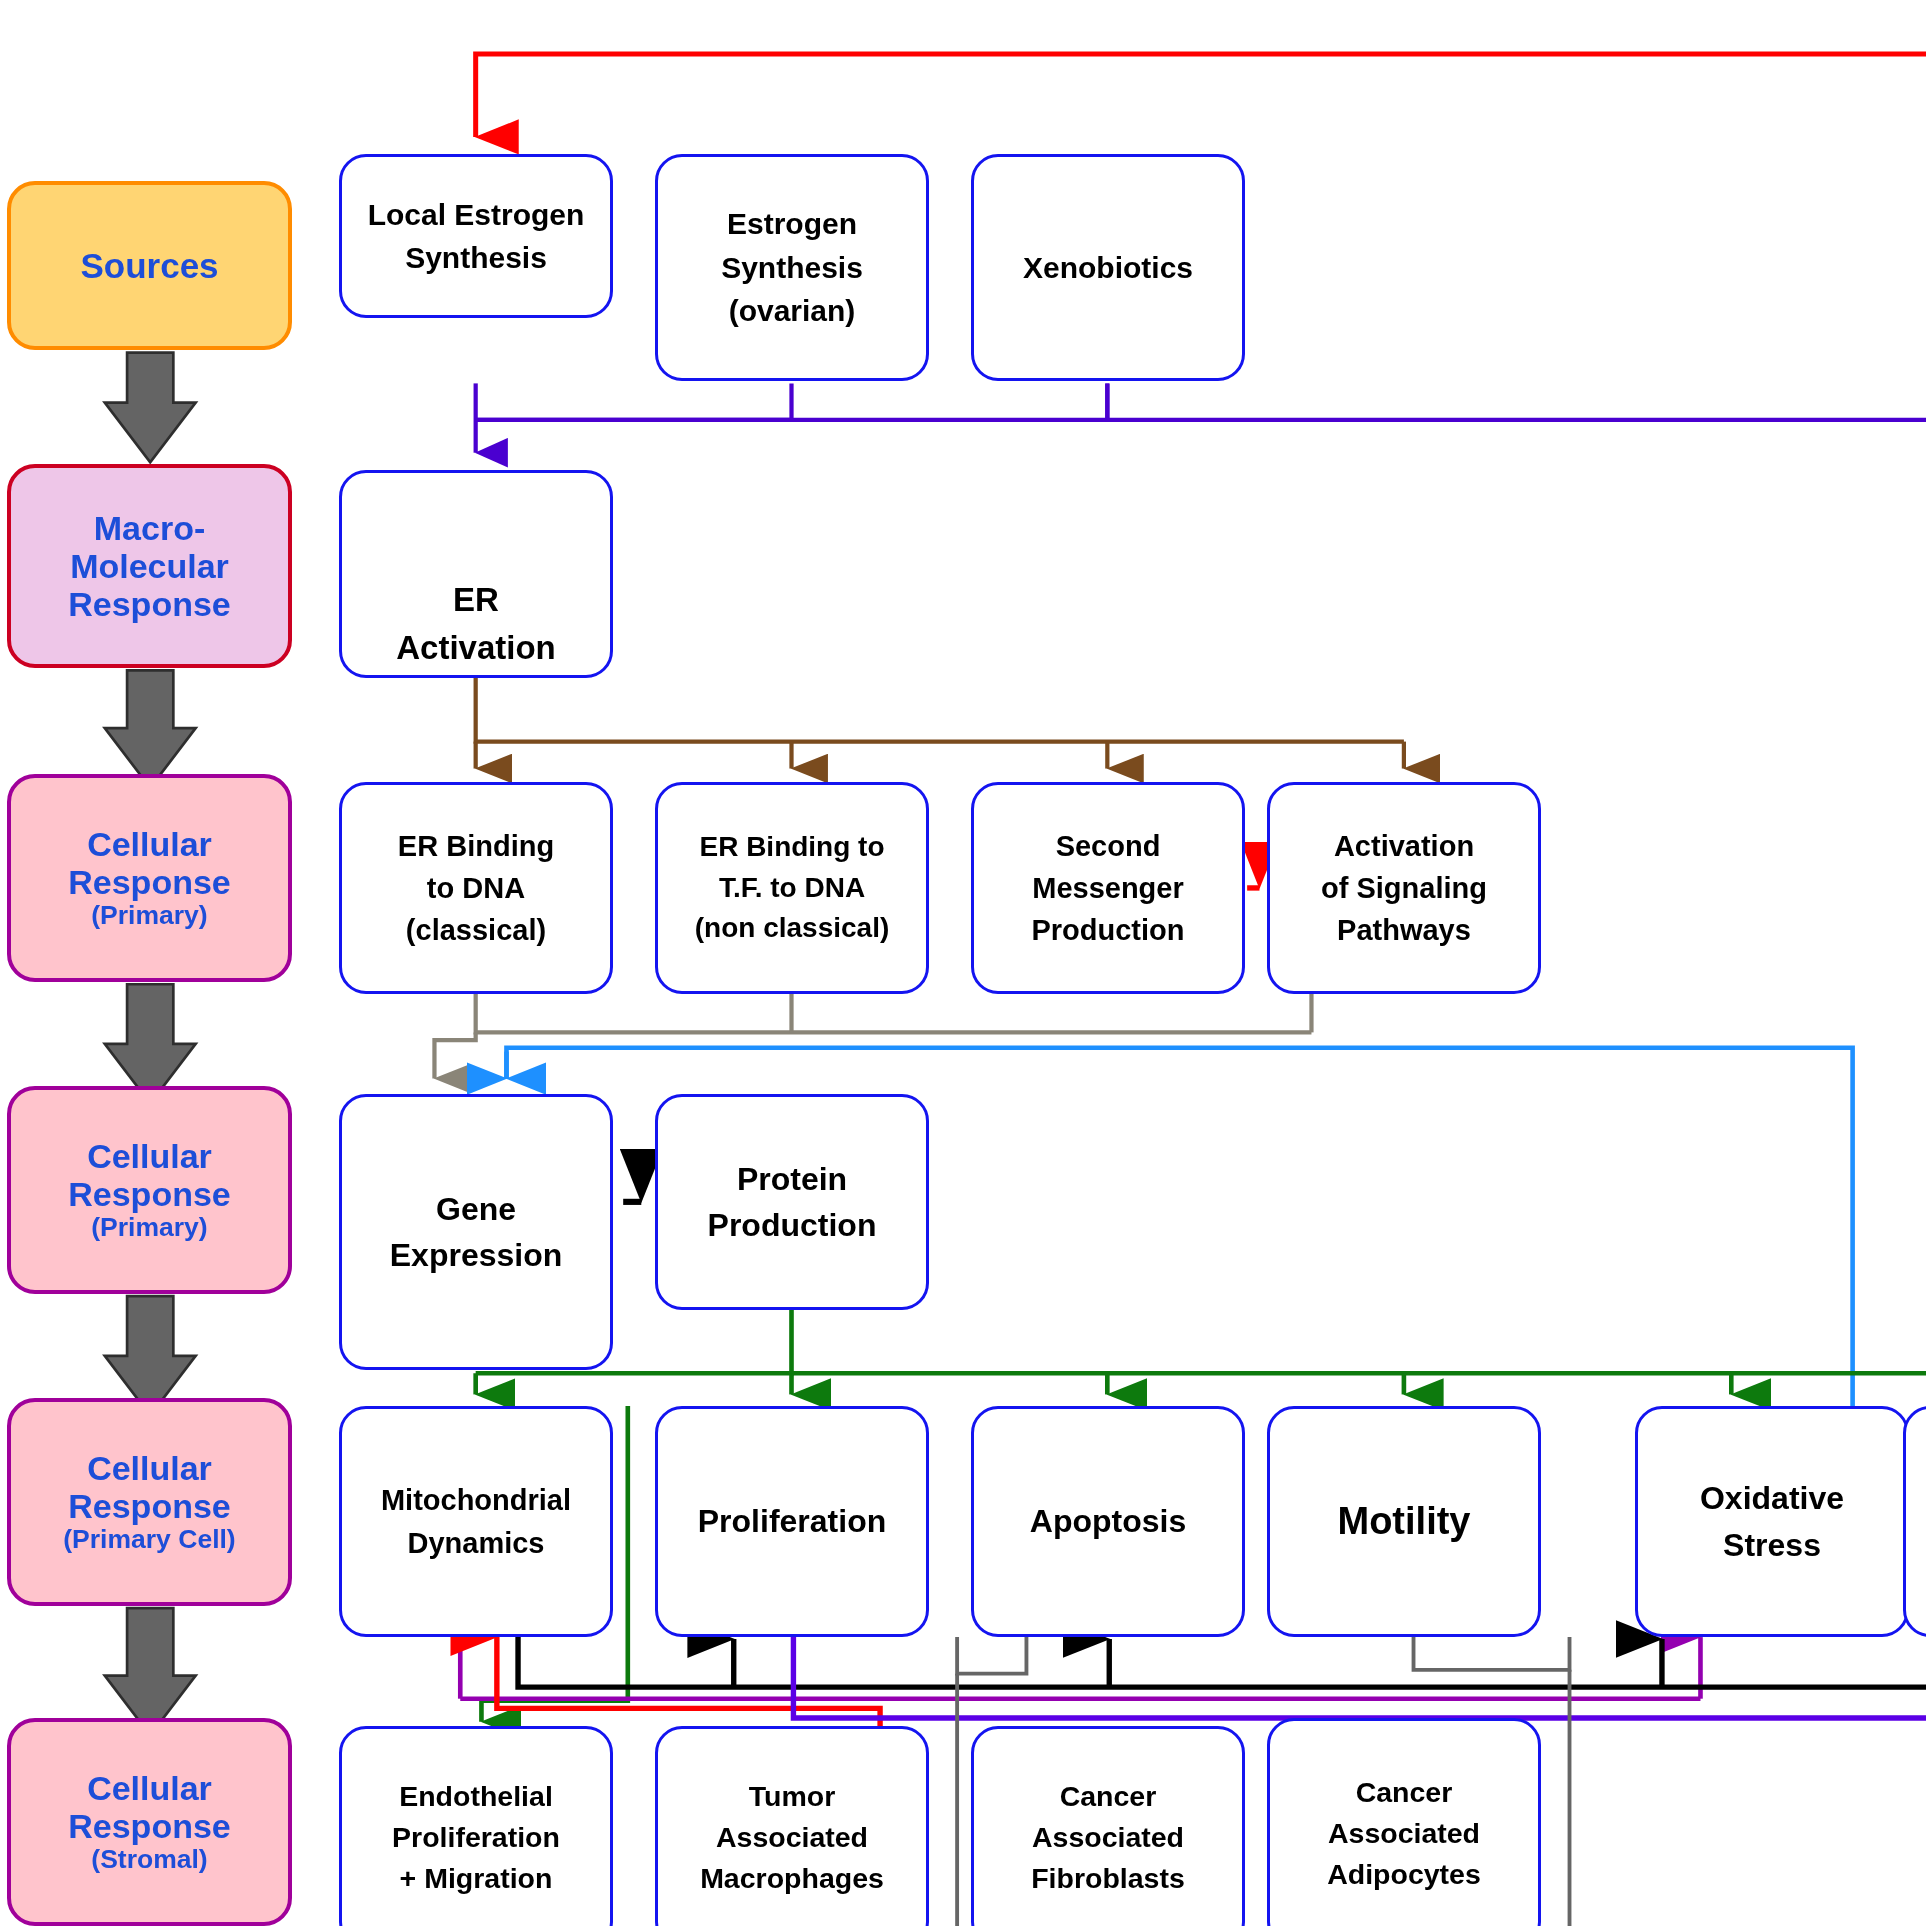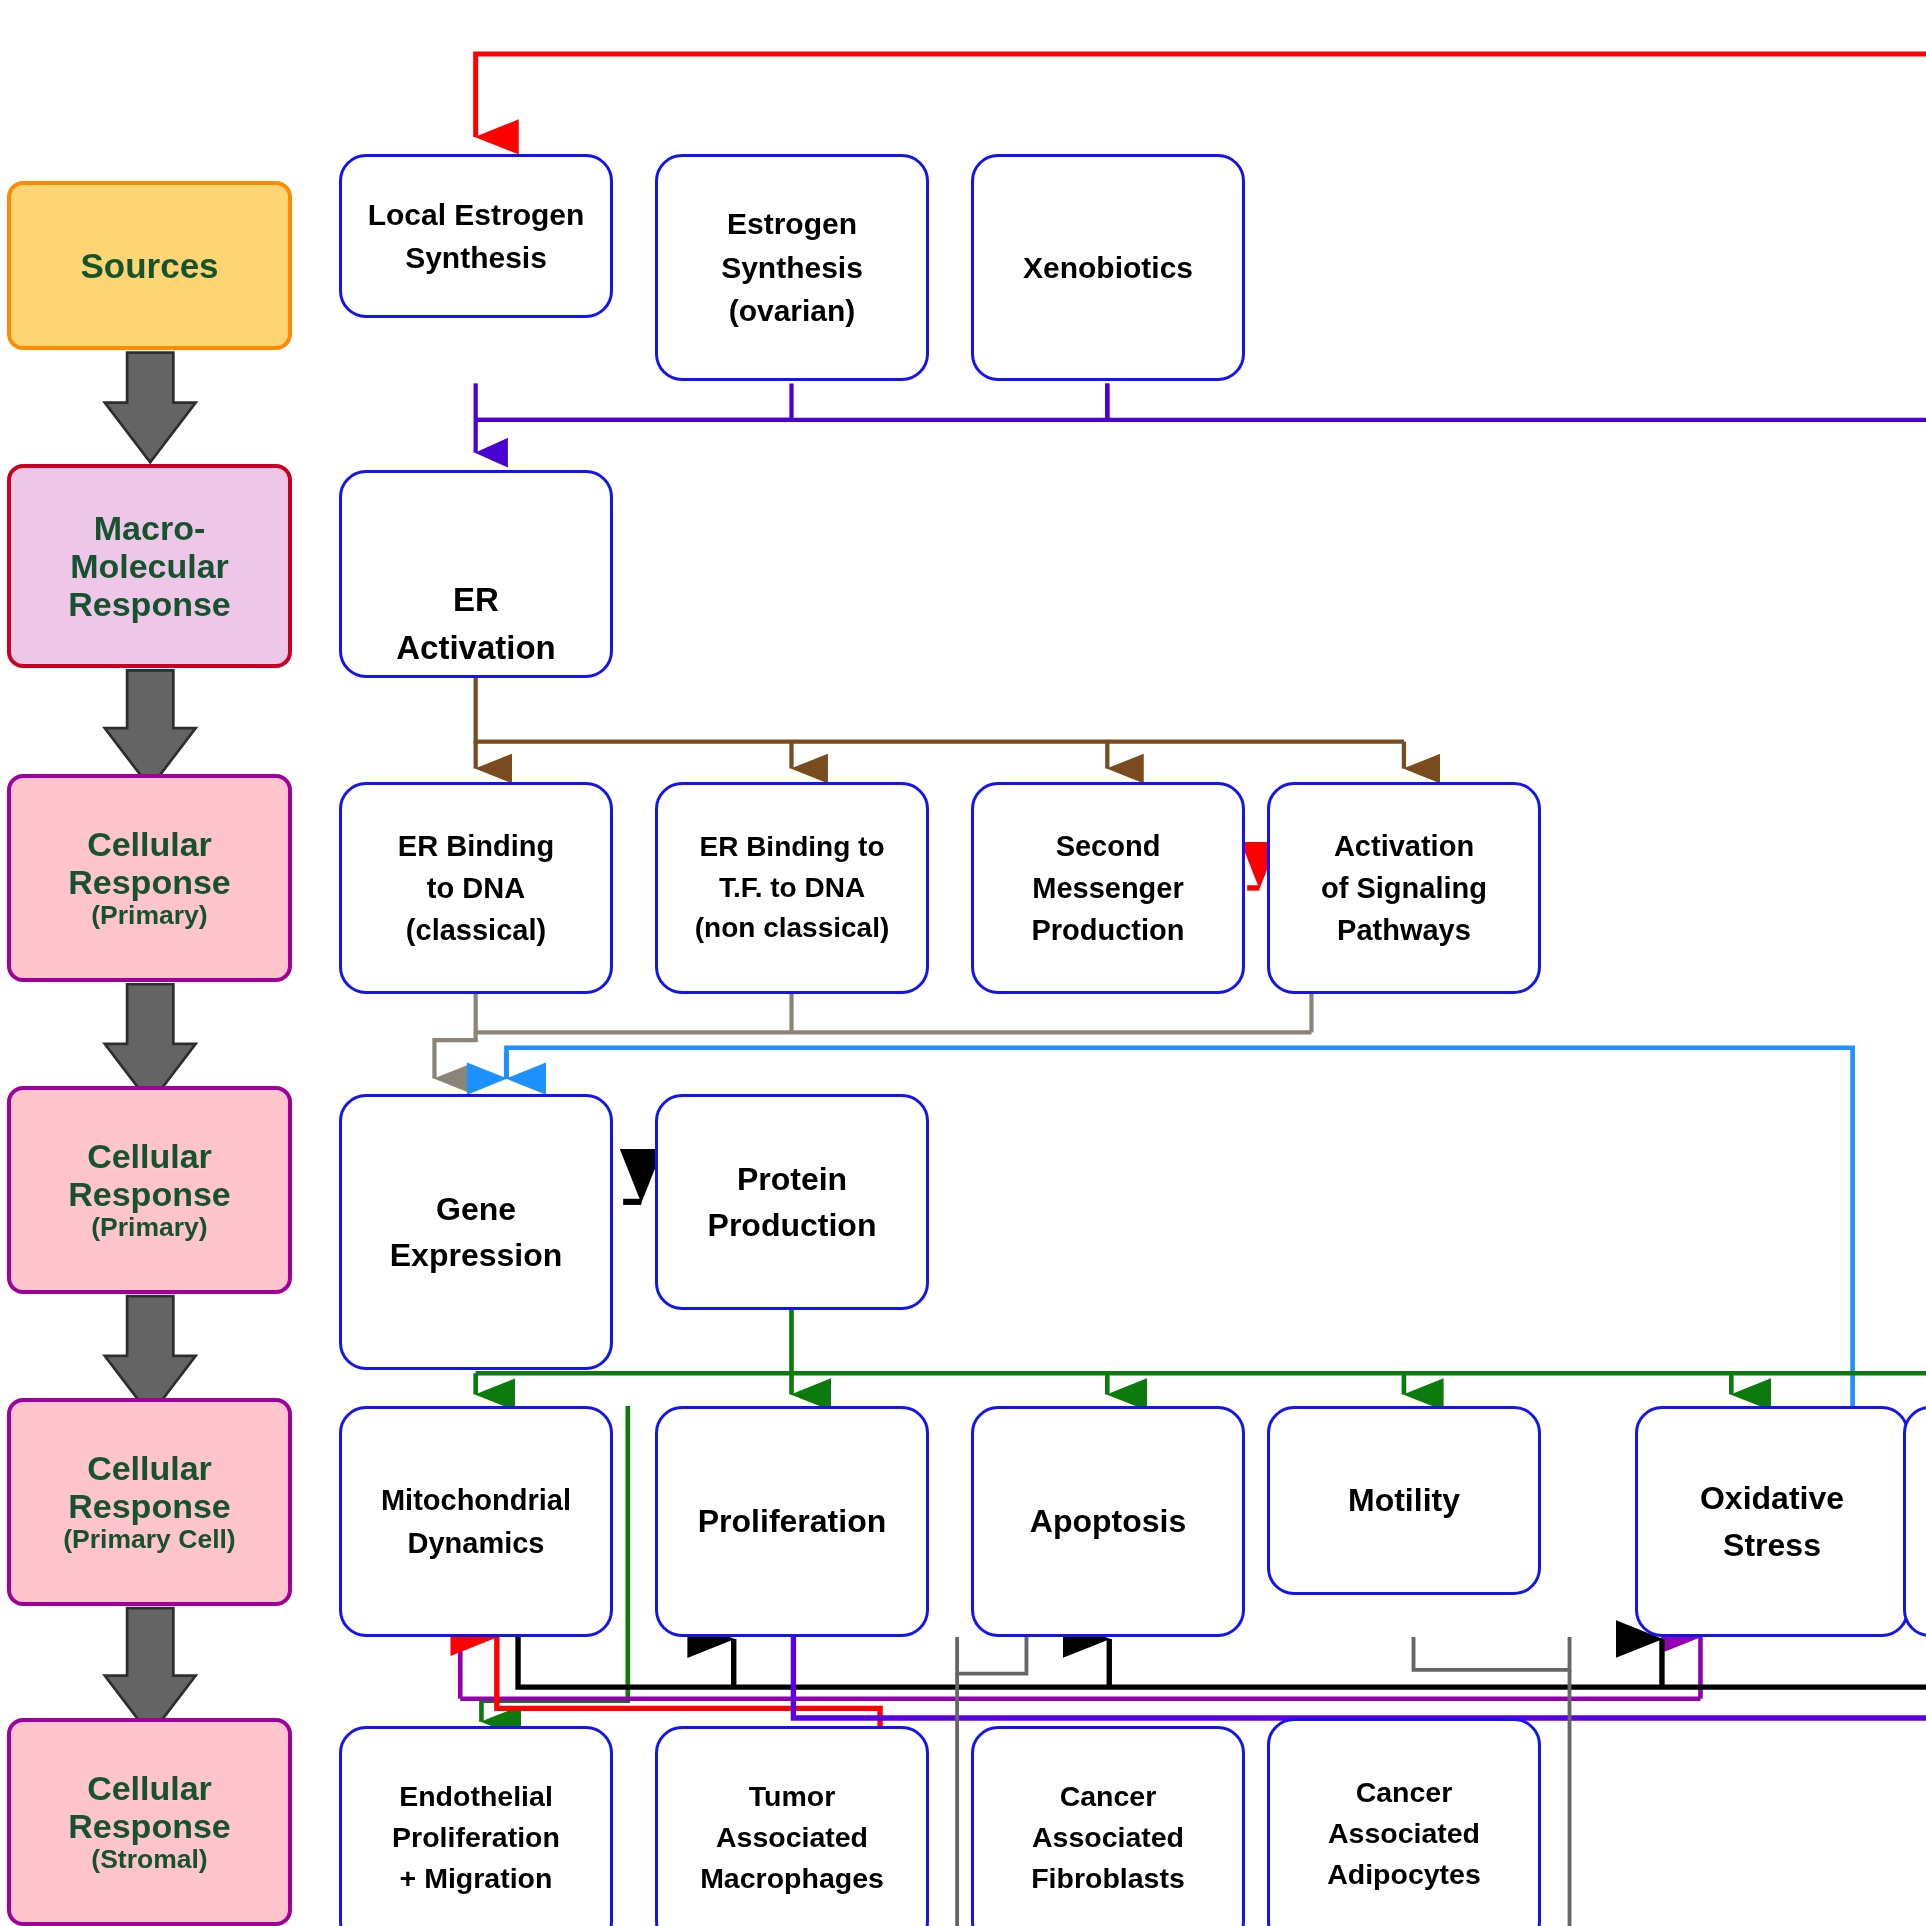--- a/index.html
+++ b/index.html
@@ -19,27 +19,27 @@
     position: absolute;
     left: 0; top: 0;
     width: 2351px;
     height: 2614px;
     pointer-events: none;
   }
   
   .stage {
     position: absolute;
     box-sizing: border-box;
-    border-radius: 16px;
+    border-radius: 28px;
     display: flex;
     align-items: center;
     justify-content: center;
     text-align: center;
     font-weight: bold;
-    color: #14532d;
+    color: #1d4ed8;
     line-height: 1.12;
     padding: 3.9px 7.7px;
     z-index: 4;
   }
   .stage .sub {
     display: block;
     font-size: 0.78em;
   }
   
   .node {
@@ -296,21 +296,21 @@
 
   <div class="node" style="left:339px; top:1406px; width:274px; height:231px; font-size:29px;">
     <span>Mitochondrial<br>Dynamics</span>
   </div>
   <div class="node" style="left:655px; top:1406px; width:274px; height:231px; font-size:32px;">
     <span>Proliferation</span>
   </div>
   <div class="node" style="left:971px; top:1406px; width:274px; height:231px; font-size:32px;">
     <span>Apoptosis</span>
   </div>
-  <div class="node" style="left:1267px; top:1406px; width:274px; height:189px; font-size:32px;">
+  <div class="node" style="left:1267px; top:1406px; width:274px; height:231px; font-size:38px;">
     <span>Motility</span>
   </div>
   <div class="node" style="left:1595px; top:1406px; width:274px; height:231px; font-size:32px;margin-left:40px;">
     <span>Oxidative<br>Stress</span>
   </div>
   <div class="node" style="left:1903px; top:1406px; width:274px; height:231px; font-size:32px;">
     <span>DNA<br>Damage</span>
   </div>
 
   <div class="node" style="left:339px; top:1726px; width:274px; height:223px; font-size:28.5px;">

